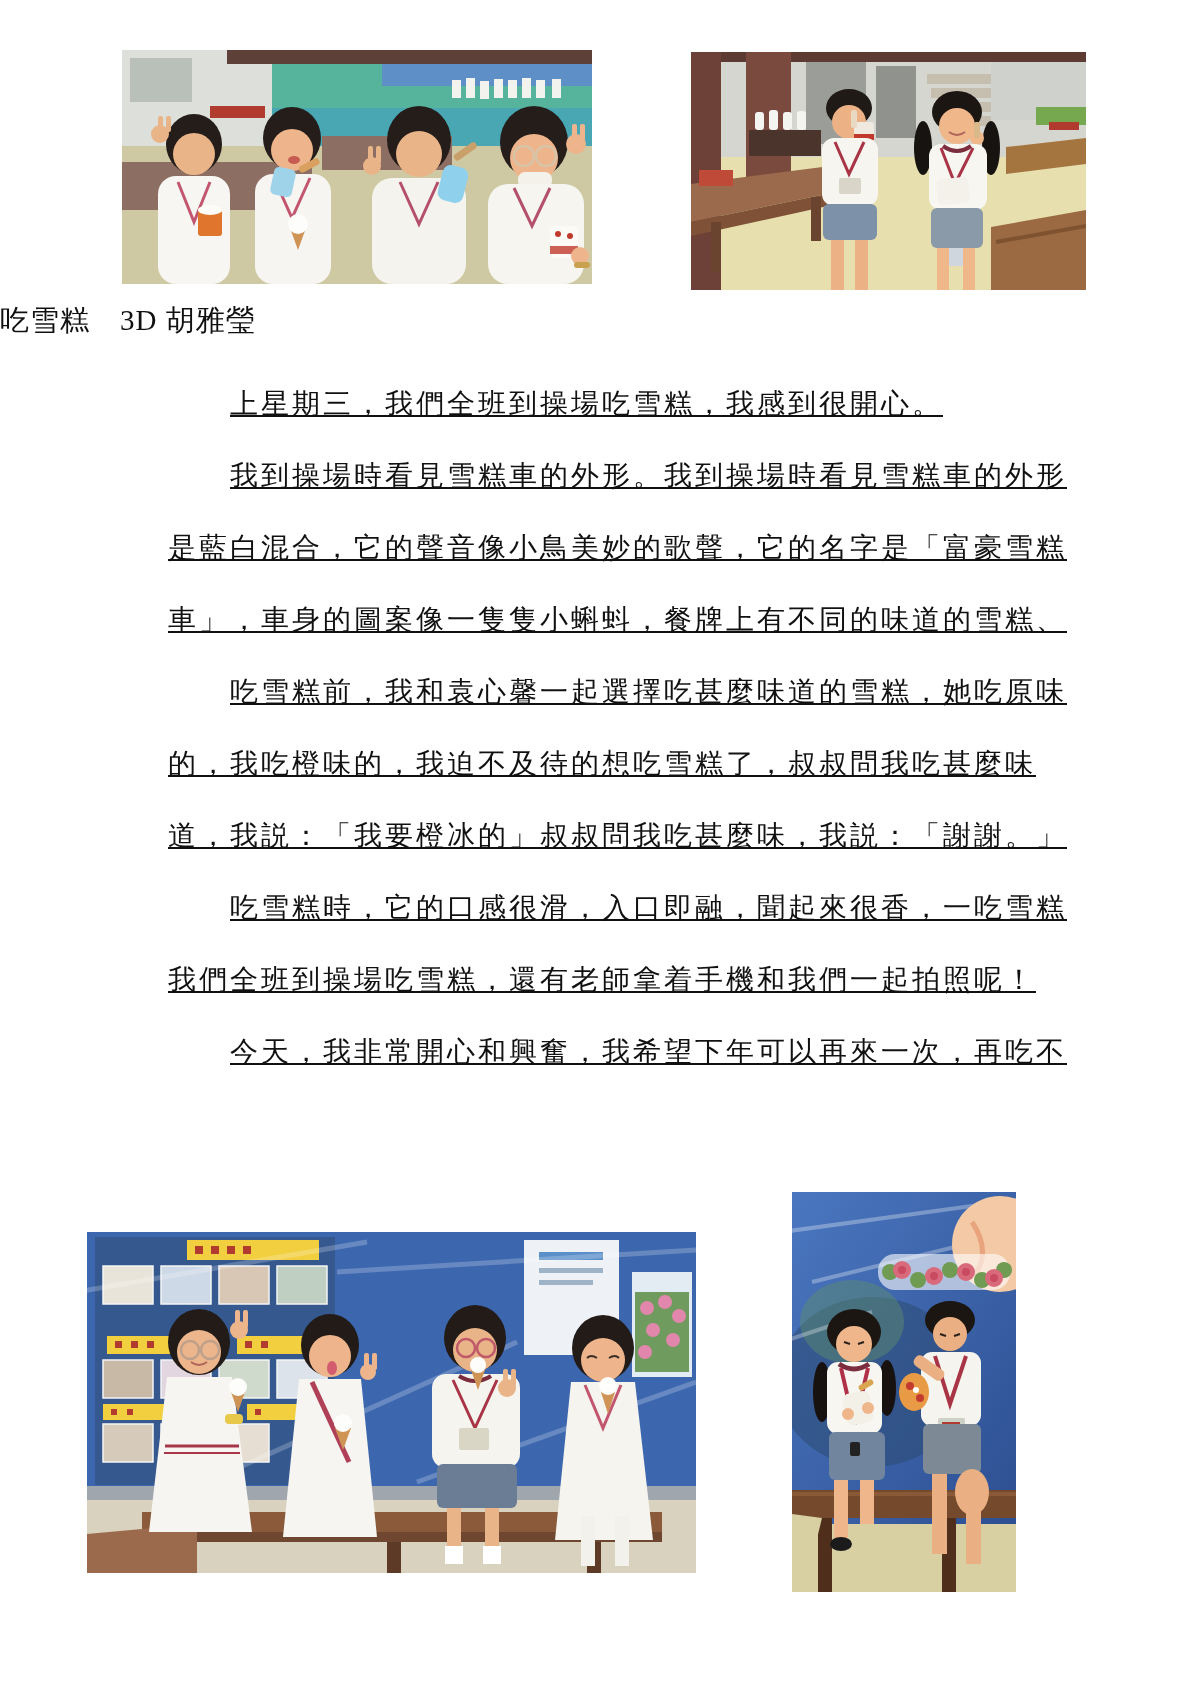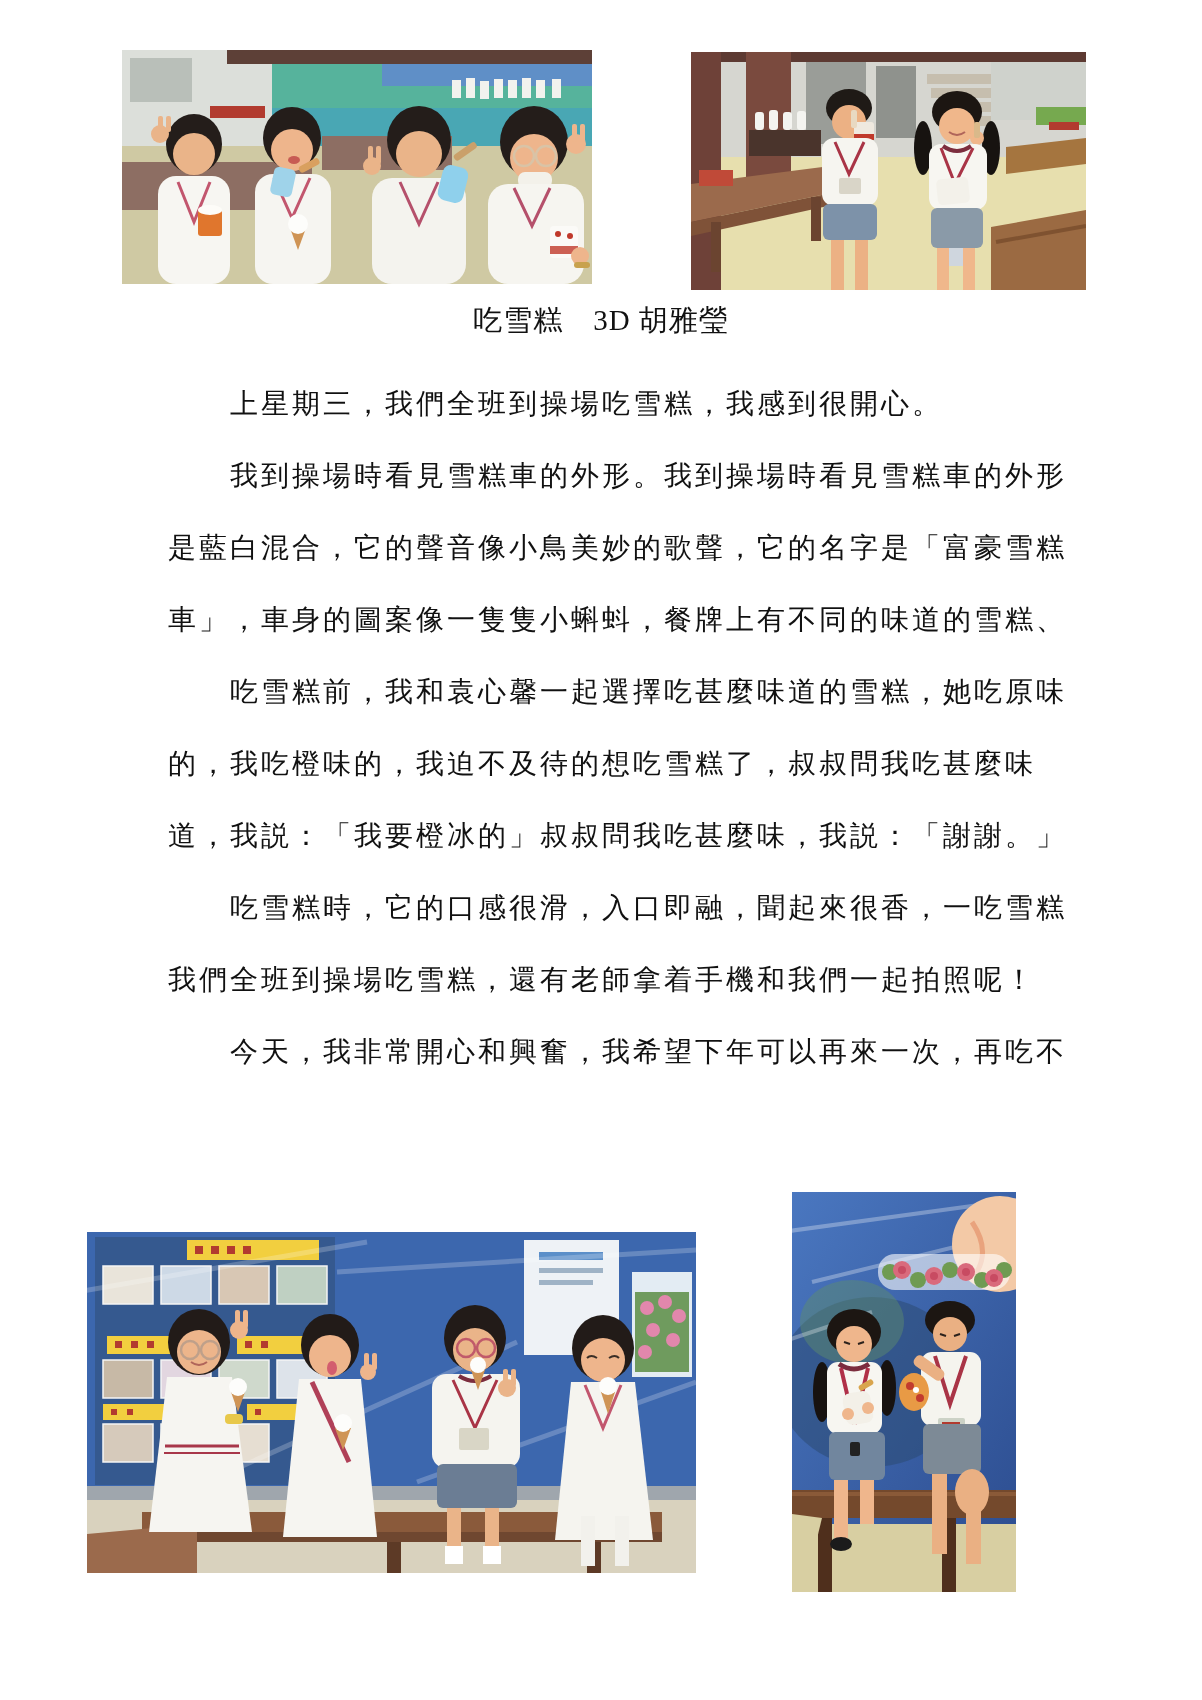--- a/index.html
+++ b/index.html
@@ -9,27 +9,27 @@
     font-family:"Liberation Serif","DejaVu Serif",serif;color:#111;
   }
   .photo{position:absolute;overflow:hidden;background:#ccc;}
   .photo svg{display:block;width:100%;height:100%;}
   #photo-top-left   {left:122px;top:50px;width:470px;height:234px;}
   #photo-top-right  {left:691px;top:52px;width:395px;height:238px;}
   #photo-bottom-left {left:87px;top:1232px;width:609px;height:341px;}
   #photo-bottom-right{left:792px;top:1192px;width:224px;height:400px;}
   .doc-title{
     position:absolute;left:0;top:300px;width:1202px;
-    text-align:center;font-size:29px;line-height:40px;letter-spacing:1px;
+    text-align:left;font-size:29px;line-height:40px;letter-spacing:1px;
   }
   .essay{
     position:absolute;left:168px;top:368px;width:880px;
     font-size:28px;letter-spacing:3px;
   }
-  .line{height:72px;line-height:72px;white-space:nowrap;}
+  .line{height:72px;line-height:72px;white-space:nowrap;text-decoration:underline;}
   .line.indent{padding-left:62px;}
 </style>
 </head>
 <body>
 
 <div class="page">
 
   <div class="photo" id="photo-top-left" aria-label="Four girls in white school uniforms with lanyards sitting under a covered walkway beside a green playground, eating ice cream and making peace signs">
     <svg viewBox="0 0 470 234" preserveAspectRatio="none">
       <rect width="470" height="234" fill="#cfc9a3"></rect>

